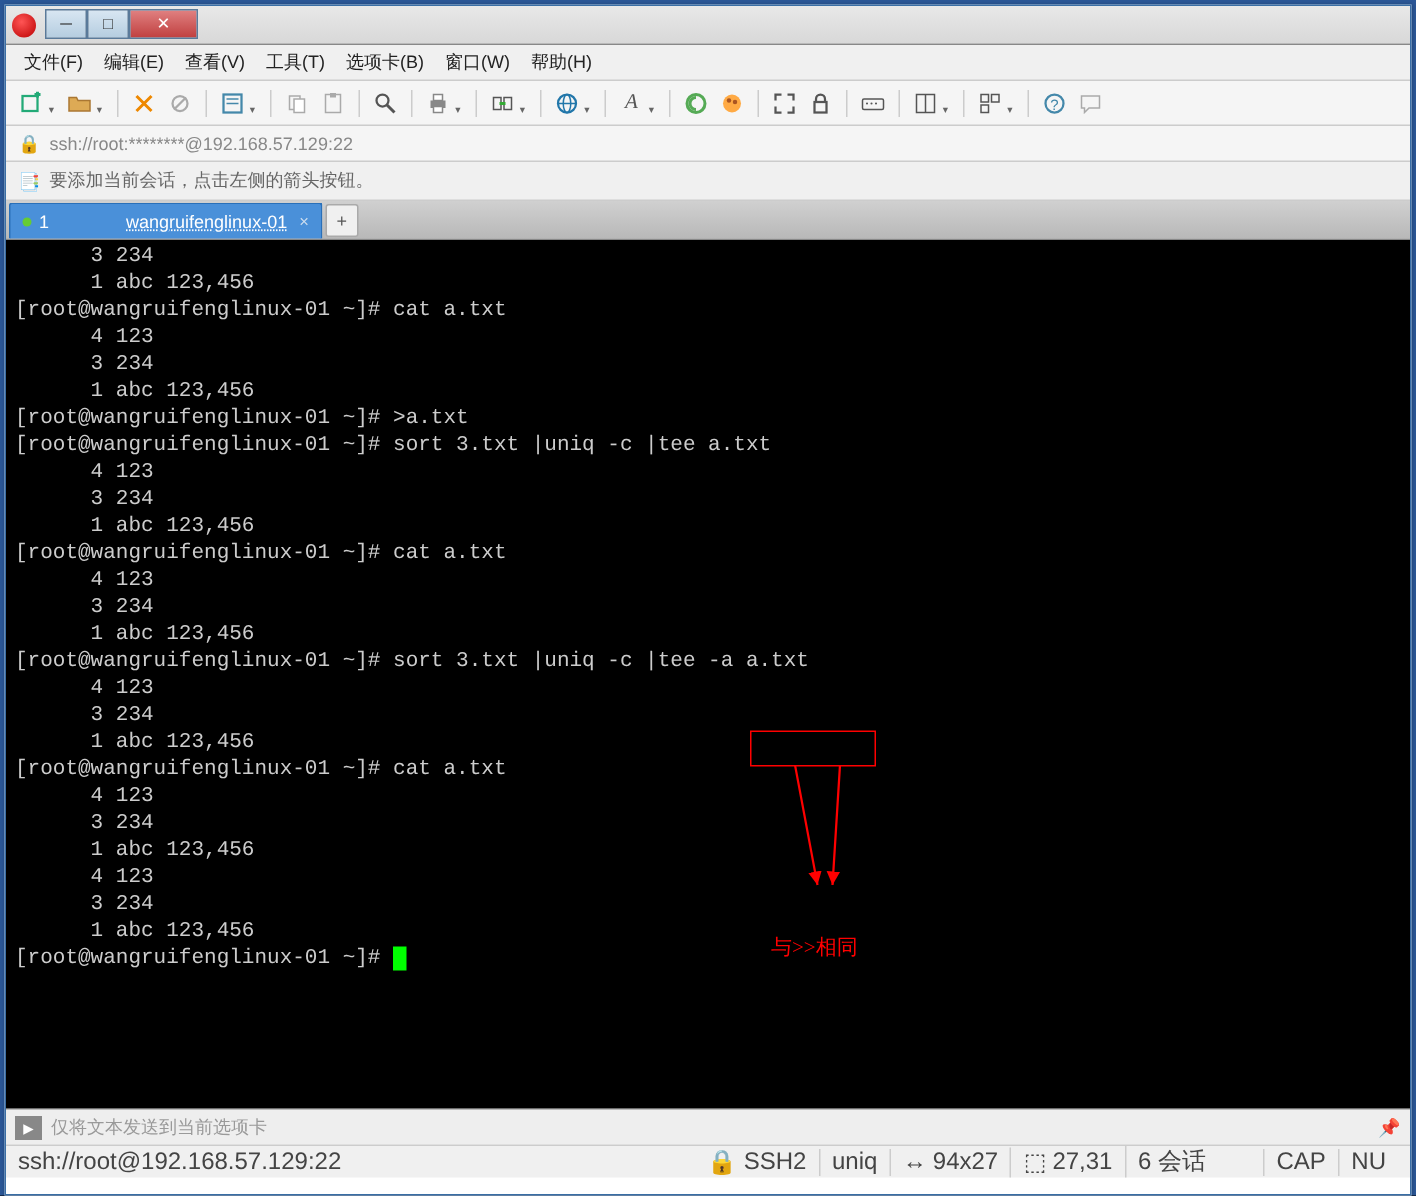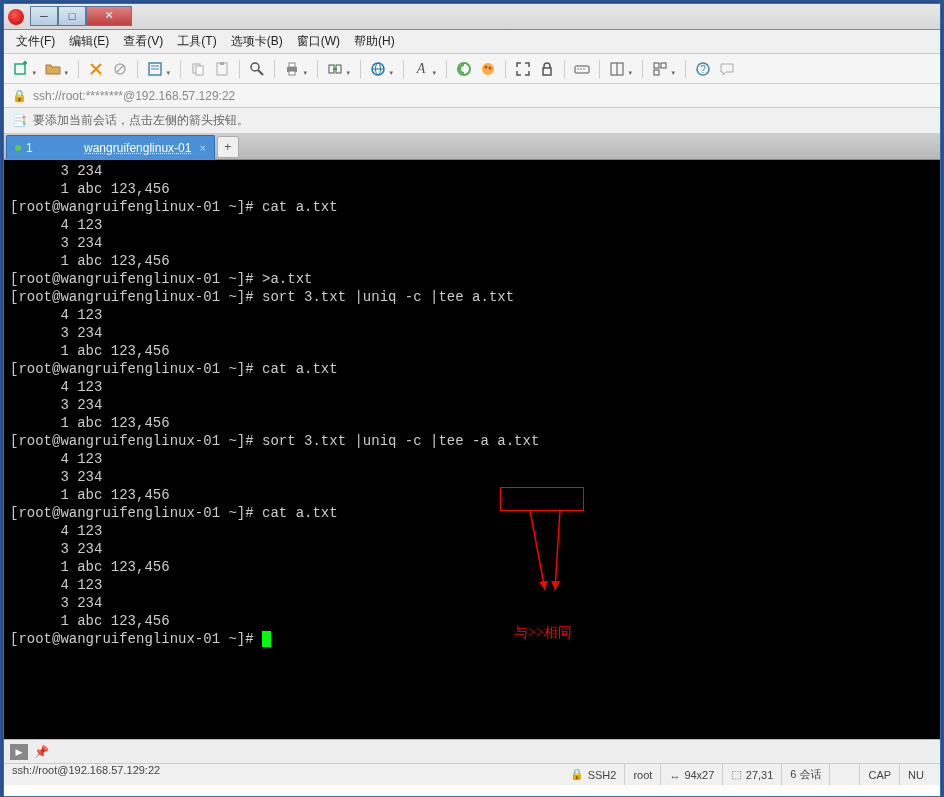--- a/index.html
+++ b/index.html
@@ -30,21 +30,21 @@
 .tab-add { width: 22px; height: 22px; background: #f0f0f0; border: 1px solid #aaa; border-radius: 2px; display: flex; align-items: center; justify-content: center; margin-bottom: 1px; color: #555; }
 .terminal { background: #000; color: #ccc; font-family: Consolas, "Courier New", monospace; font-size: 14px; line-height: 18px; padding: 2px 6px; height: 579px; overflow: hidden; white-space: pre; position: relative; }
 .cursor { display: inline-block; width: 9px; height: 16px; background: #0f0; vertical-align: text-bottom; }
 .annot-box { position: absolute; border: 1px solid #f00; }
 .annot-arrow { position: absolute; pointer-events: none; }
 .annot-text { position: absolute; color: #f00; font-size: 14px; font-family: "Microsoft YaHei"; }
 .inputbar { height: 24px; background: #eee; border-top: 1px solid #bbb; display: flex; align-items: center; padding: 0 6px; color: #999; }
 .input-icon { width: 18px; height: 16px; background: #888; margin-right: 6px; display:flex; align-items:center; justify-content:center; color:#fff; font-size:9px; }
 .input-field { flex: 1; color: #999; font-size: 12px; }
 .input-pin { color: #999; }
-.statusbar { height: 22px; background: #f0f0f0; border-top: 1px solid #ccc; display: flex; padding: 0 8px; color: #444; font-size: 11px; }
+.statusbar { height: 22px; background: #f0f0f0; border-top: 1px solid #ccc; display: flex; align-items: center; padding: 0 8px; color: #444; font-size: 16px; }
 .status-left { flex: 1; }
 .status-seg { padding: 0 8px; border-left: 1px solid #ccc; display: flex; align-items: center; gap: 4px; }
 .status-seg.first { border-left: none; }
 svg.ico { width: 16px; height: 16px; }
 </style>
 </head>
 <body>
 
 <div class="window">
 
@@ -267,30 +267,31 @@
           </marker>
         </defs>
   <line x1="30" y1="0" x2="45" y2="80" stroke="#f00" stroke-width="1.5" marker-end="url(#ah)"></line>
   <line x1="60" y1="0" x2="55" y2="80" stroke="#f00" stroke-width="1.5" marker-end="url(#ah)"></line>
 </svg>
 <div class="annot-text" style="left:510px; top:464px;">与&gt;&gt;相同</div>
 </div>
 
   <div class="inputbar">
     <div class="input-icon">▶</div>
+    <div class="input-field">仅将文本发送到当前选项卡</div>
     <div class="input-pin">📌</div>
   </div>
 
   <div class="statusbar">
     <div class="status-left">ssh://root@192.168.57.129:22</div>
     <div class="status-seg first">
         <span>🔒</span>
         <span>SSH2</span>
       </div>
-    <div class="status-seg">root</div>
+    <div class="status-seg">uniq</div>
     <div class="status-seg">
         <span>↔</span>
         <span>94x27</span>
       </div>
     <div class="status-seg">
         <span>⬚</span>
         <span>27,31</span>
       </div>
     <div class="status-seg">6 会话</div>
     <div class="status-seg" style="width:30px"></div>

